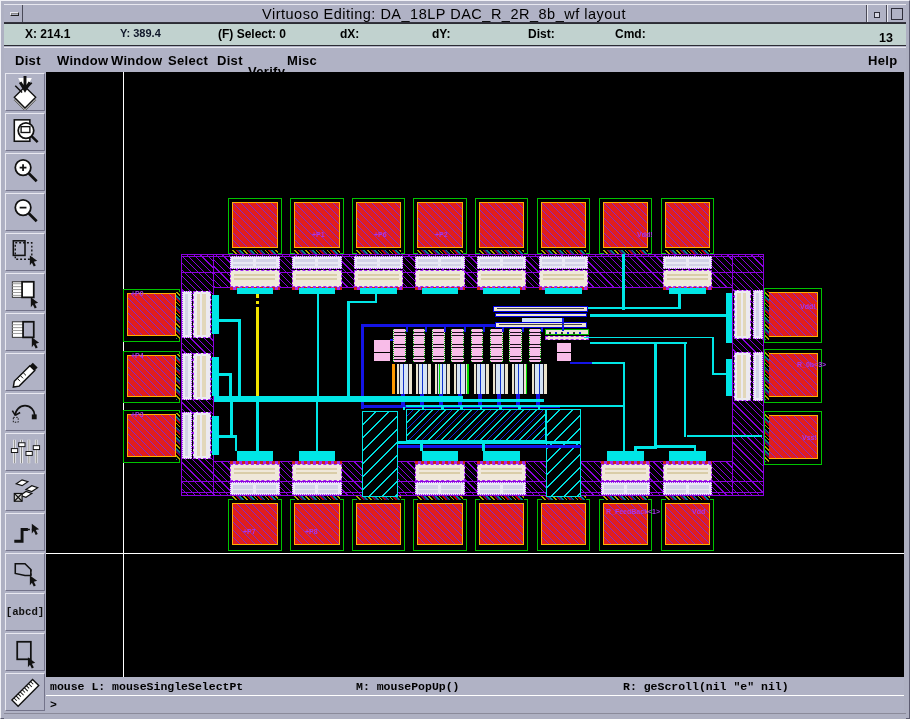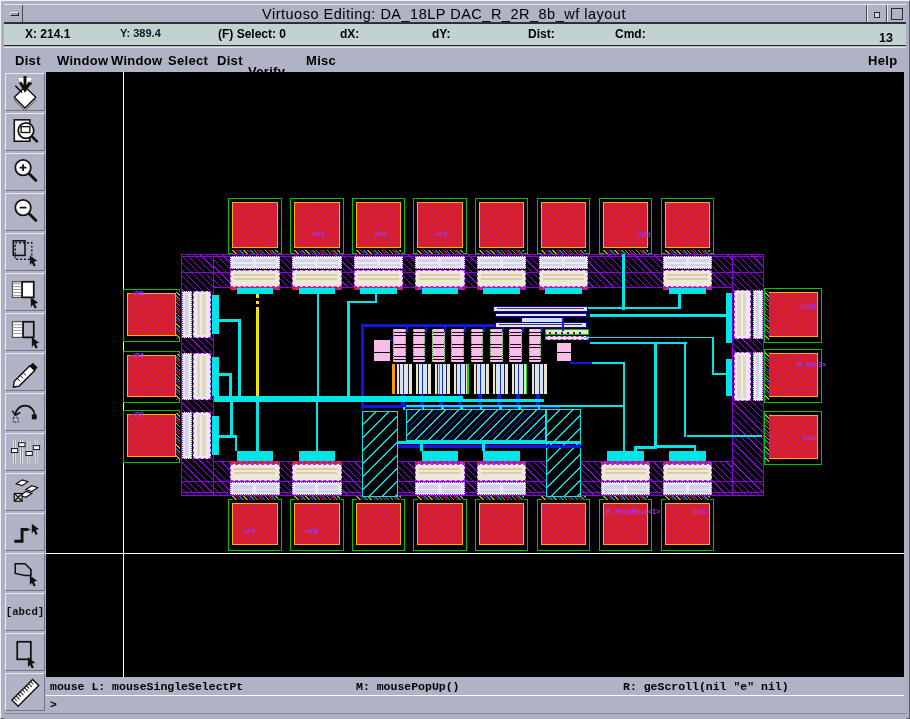--- a/index.html
+++ b/index.html
@@ -32,21 +32,21 @@
 <div style="left:528px;top:27px;font-size:12px;font-weight:bold;color:#000">Dist:</div>
 <div style="left:615px;top:27px;font-size:12px;font-weight:bold;color:#000">Cmd:</div>
 <div style="left:879px;top:31px;font-size:12.5px;font-weight:bold;color:#000">13</div>
 <div style="left:4px;top:47px;width:902px;height:25px;background:#b0b2c5;border-top:1.5px solid #e8e8f0;"></div>
 <div style="left:15px;top:53px;font-size:13px;font-weight:bold;color:#000;letter-spacing:0.3px">Dist</div>
 <div style="left:57px;top:53px;font-size:13px;font-weight:bold;color:#000;letter-spacing:0.3px">Window</div>
 <div style="left:111px;top:53px;font-size:13px;font-weight:bold;color:#000;letter-spacing:0.3px">Window</div>
 <div style="left:168px;top:53px;font-size:13px;font-weight:bold;color:#000;letter-spacing:0.3px">Select</div>
 <div style="left:217px;top:53px;font-size:13px;font-weight:bold;color:#000;letter-spacing:0.3px">Dist</div>
 <div style="left:248px;top:64px;font-size:13px;font-weight:bold;color:#000;letter-spacing:0.3px">Verify</div>
-<div style="left:306px;top:53px;font-size:13px;font-weight:bold;color:#000;letter-spacing:0.3px">Misc</div>
+<div style="left:287px;top:53px;font-size:13px;font-weight:bold;color:#000;letter-spacing:0.3px">Misc</div>
 <div style="left:868px;top:53px;font-size:13px;font-weight:bold;color:#000;letter-spacing:0.3px">Help</div>
 <div style="left:46px;top:72px;width:858px;height:605px;background:#000;z-index:1;"></div>
 <div style="left:122.5px;top:72px;width:1px;height:605px;background:#fff;z-index:5;"></div>
 <div style="left:46px;top:552.5px;width:858px;height:1px;background:#fff;z-index:5;"></div>
 <div style="left:4px;top:72px;width:42px;height:641px;background:#b0b2c5;z-index:2;"></div>
 <div class="bevel" style="left:5px;top:72.5px;width:40px;height:38.5px;z-index:3"></div>
 <svg style="left:6px;top:73.5px;z-index:4" width="38" height="36" viewBox="0 0 38 37">
     <path d="M19 16 l11 11 -11 11 -11-11 z" fill="#aaa" stroke="#666" stroke-width="1"></path>
     <path d="M19 13 l11 11 -11 11 -11-11 z" fill="#fff" stroke="#111" stroke-width="1.4"></path>
     <path d="M9 12 l7 7 m10-10 l-5 5" stroke="#111" stroke-width="1.6" fill="none"></path>

